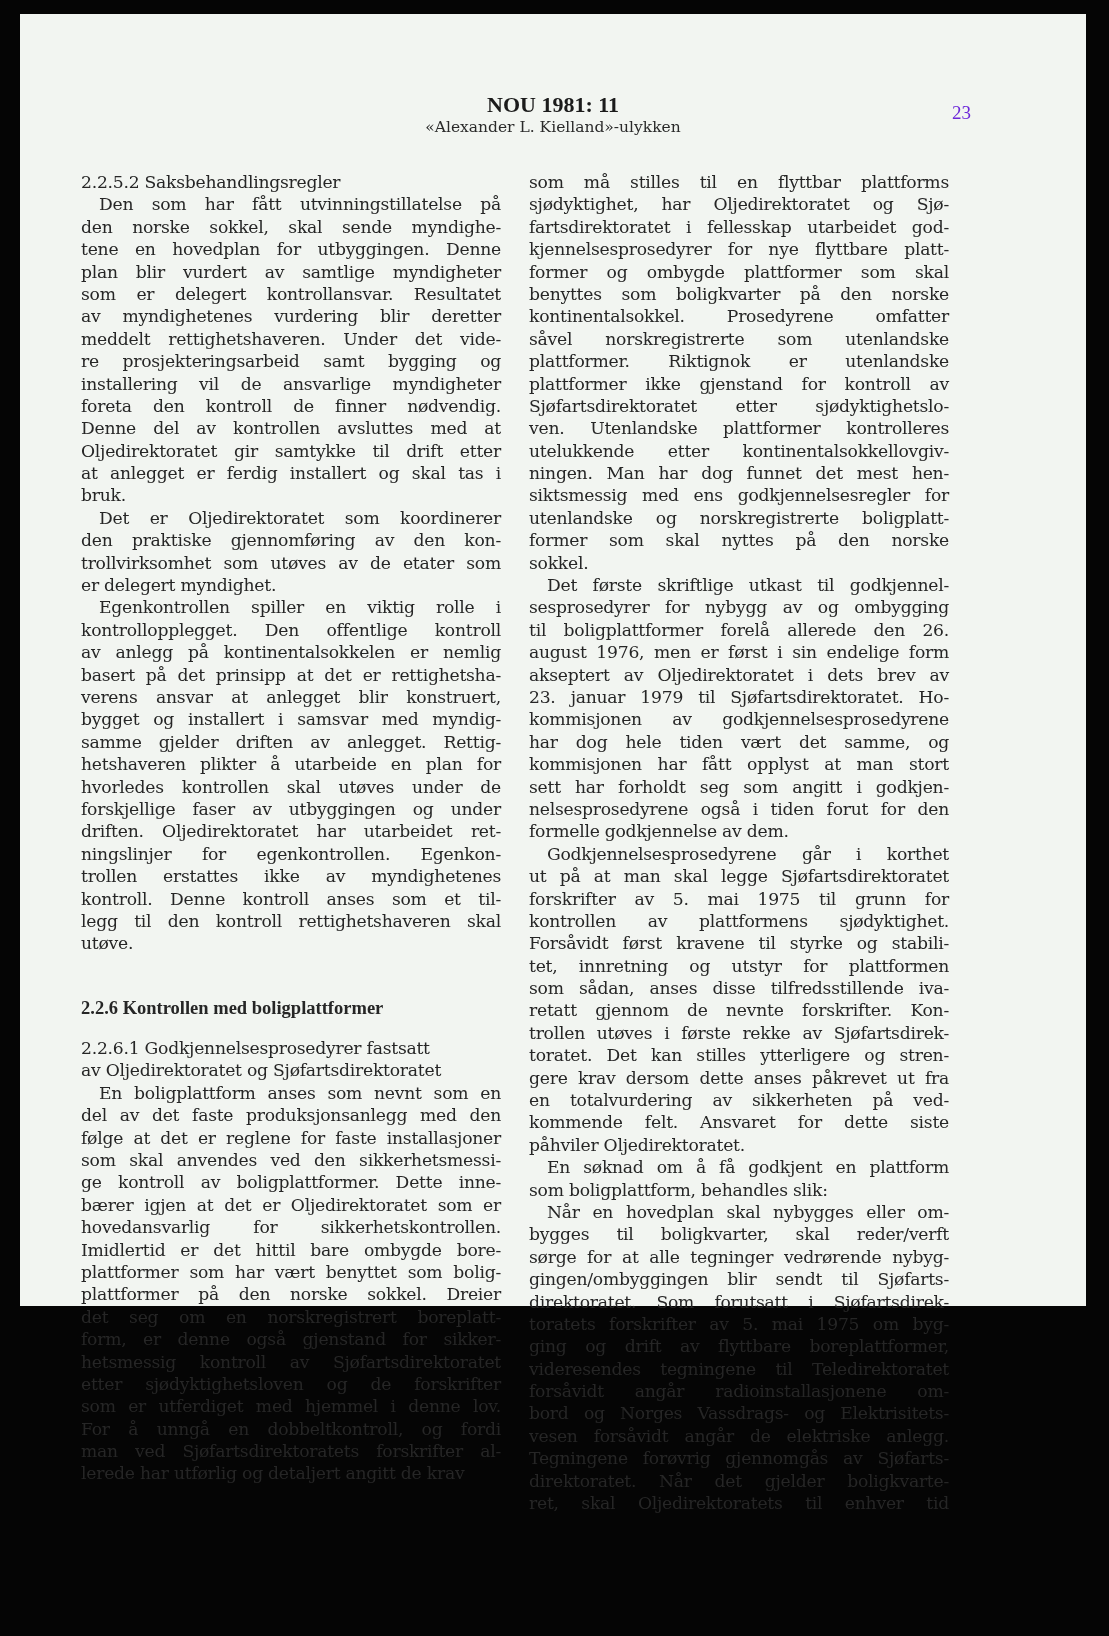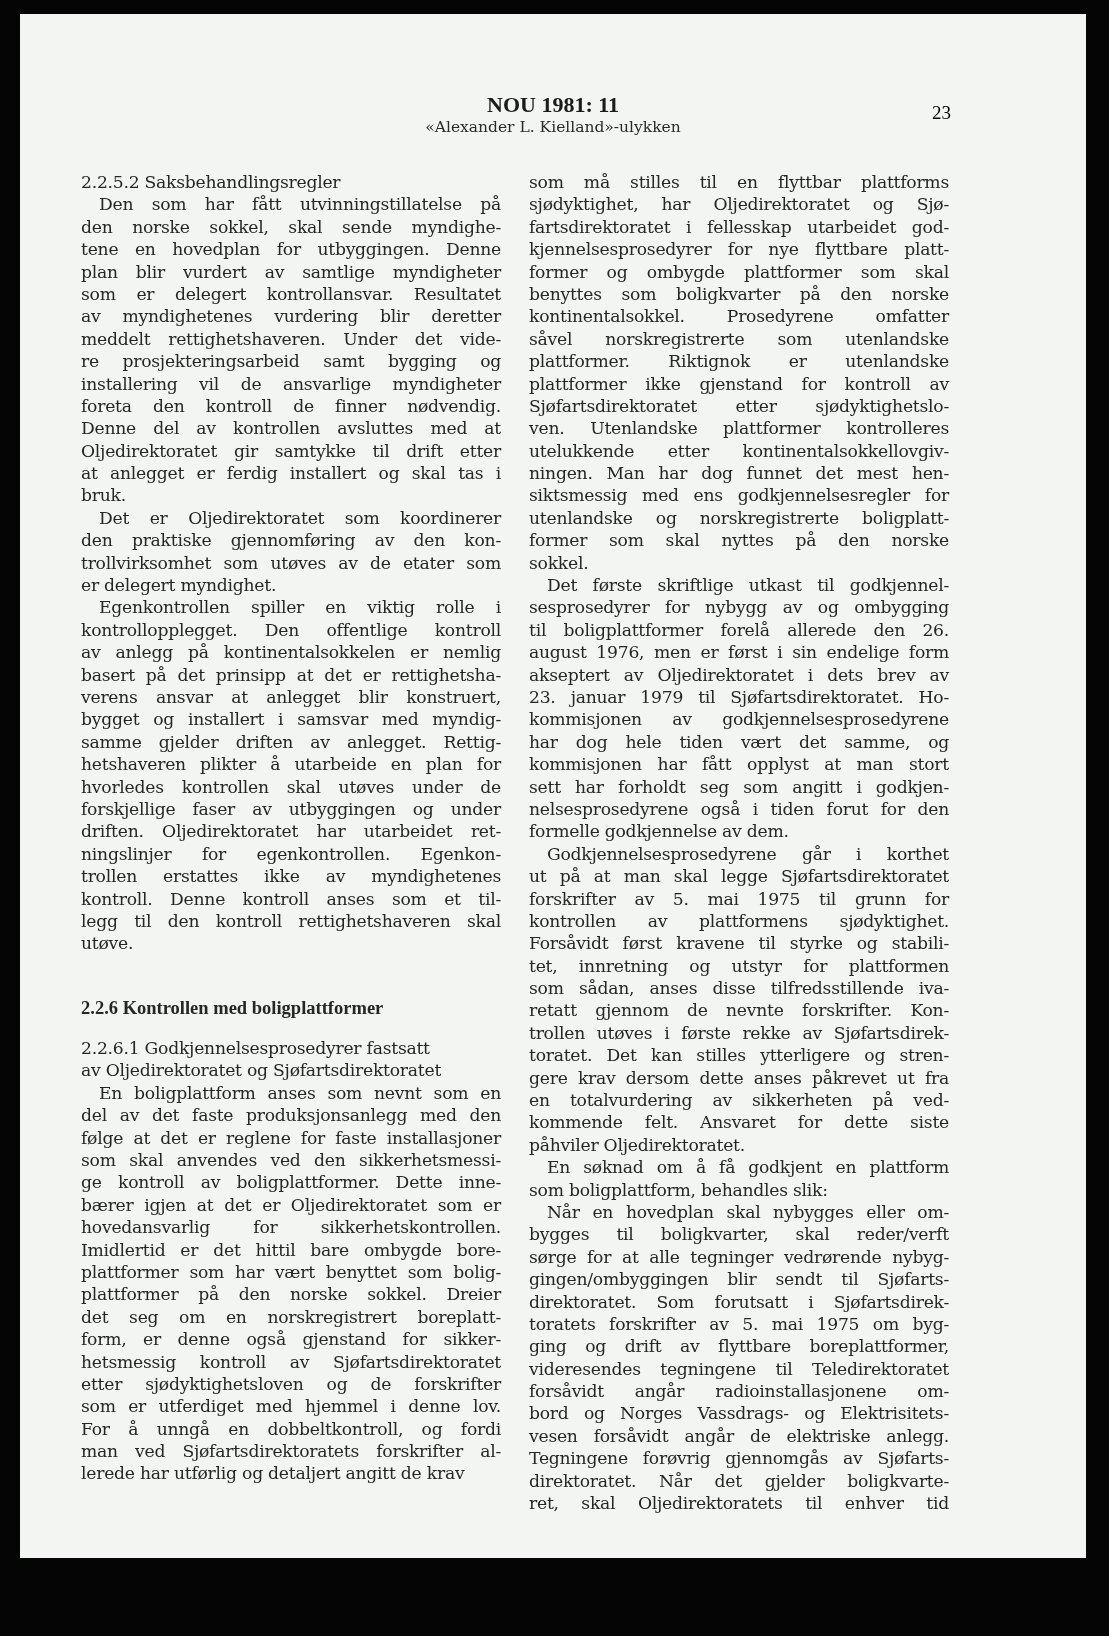--- a/index.html
+++ b/index.html
@@ -1,34 +1,34 @@
 <!DOCTYPE html>
 <html><head>
 <meta charset="utf-8">
 <style>
   html, body { margin: 0; padding: 0; }
   body {
     width: 1109px; height: 1636px; background: #050505; position: relative; overflow: hidden;
     font-family: "DejaVu Serif", "Liberation Serif", serif;
   }
   .paper {
-    position: absolute; left: 20px; top: 14px; width: 1066px; height: 1544px;
+    position: absolute; left: 20px; top: 14px; width: 1066px; height: 1292px;
     background: #f2f5f1;
   }
   .hdr-title {
     position: absolute; left: 0; width: 100%; top: 78px; text-align: center;
     font-family: "Liberation Serif", serif; font-weight: bold; font-size: 22px; color: #1b1b1b;
   }
   .hdr-sub {
     position: absolute; left: 0; width: 100%; top: 104px; text-align: center;
     font-family: "DejaVu Serif", serif; font-size: 15.5px; color: #2a2a2a;
   }
   .page-num {
-    position: absolute; left: 912px; top: 88px; font-family: "Liberation Serif", serif;
-    font-size: 19px; color: #000000;
+    position: absolute; left: 932px; top: 88px; font-family: "Liberation Serif", serif;
+    font-size: 19px; color: #6d28d9;
   }
   .col { position: absolute; top: 157px; width: 420px; color: #262626; }
   .col.left { left: 61px; }
   .col.right { left: 509px; }
   .line {
     height: 22.4px; line-height: 22.4px; font-size: 17.2px; white-space: nowrap;
     text-align: justify; text-align-last: justify; letter-spacing: -0.25px;
     overflow: visible;
   }
   .line.last { text-align-last: left; }

